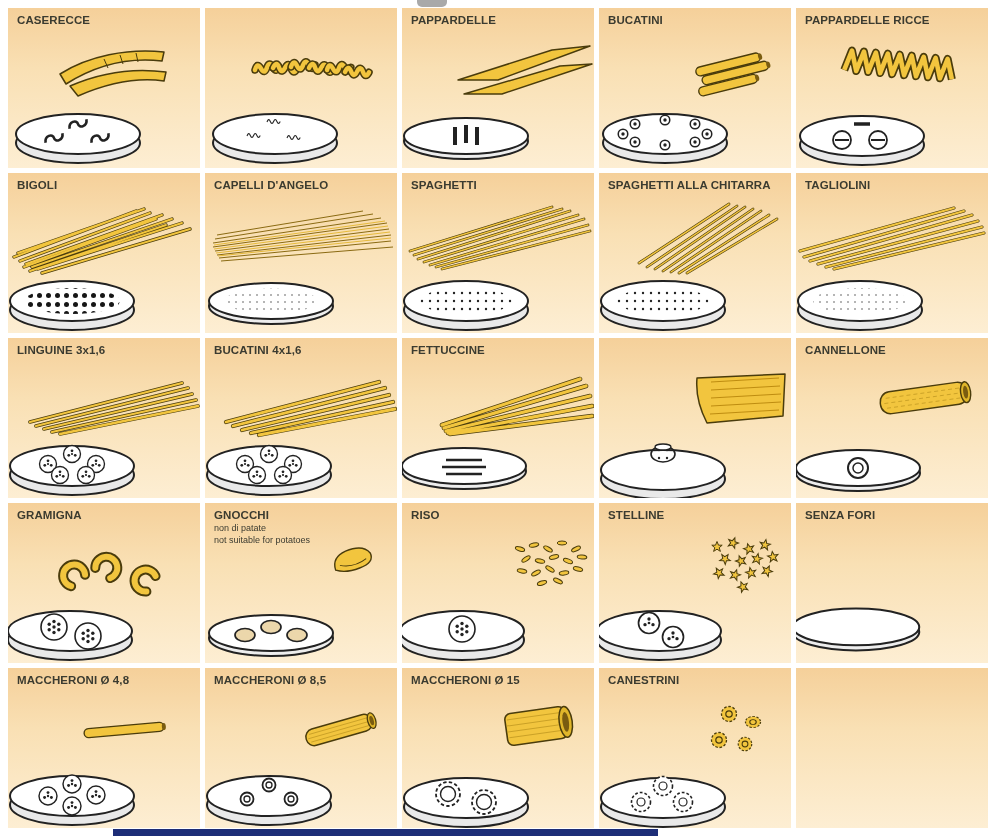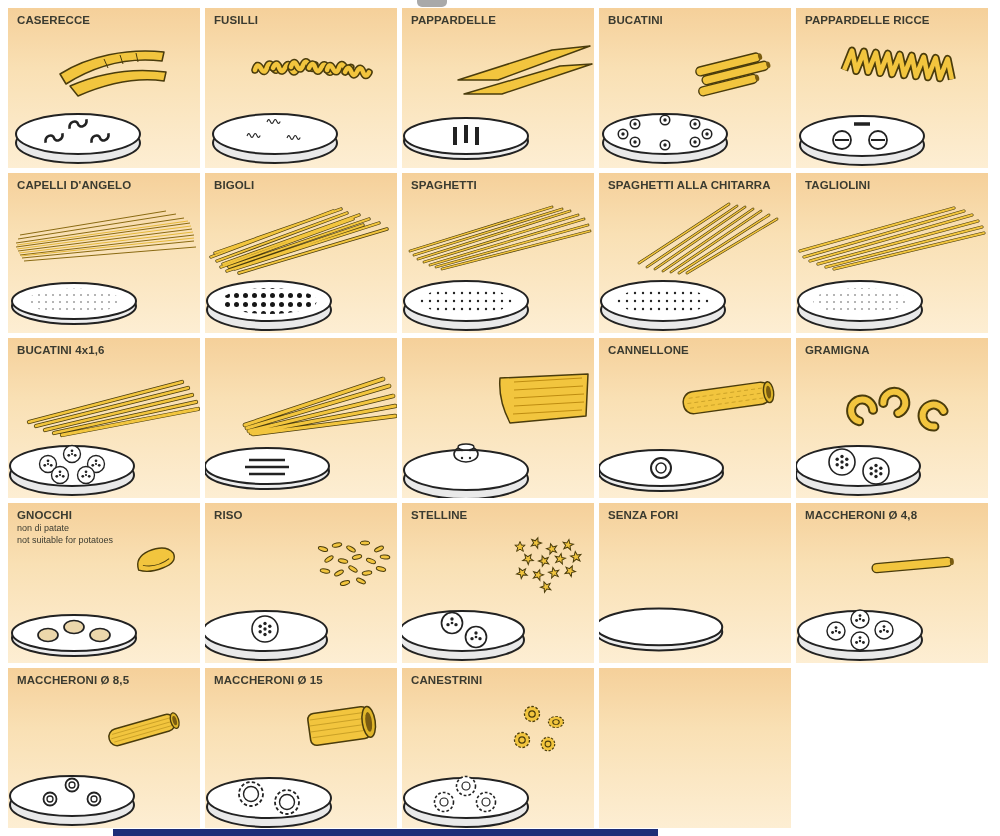--- a/index.html
+++ b/index.html
@@ -88,21 +88,20 @@
         </g>
         <g fill="#f2c53e" stroke="#4a3c0c" stroke-width="1.5" stroke-linejoin="round">
           <path d="M52,38 C80,20 120,12 156,16 L154,25 C120,21 88,29 58,48 Z"></path>
           <path d="M62,50 C94,36 128,32 158,36 L156,45 C128,41 100,47 70,60 Z"></path>
         </g>
         <path d="M96,23 L100,32 M112,19 L115,28 M128,17 L130,26" stroke="#4a3c0c" stroke-width="1" fill="none"></path>
       </svg>
     </div>
 
     <div class="cell">
-      <div class="label">FUSILLI</div>
       <svg class="illus" viewBox="0 0 192 132">
         <use href="#die" transform="translate(70,100)"></use>
         <g stroke="#222" stroke-width="2" fill="none">
           <use href="#fuspath" transform="translate(62,86) scale(0.55)"></use>
           <use href="#fuspath" transform="translate(42,100) scale(0.55)"></use>
           <use href="#fuspath" transform="translate(82,102) scale(0.55)"></use>
         </g>
         <use href="#fus" transform="translate(50,34) rotate(-6)"></use>
         <use href="#fus" transform="translate(68,32) rotate(4)"></use>
         <use href="#fus" transform="translate(86,31) rotate(-3)"></use>
@@ -162,43 +161,43 @@
         <use href="#die" transform="translate(66,102)"></use>
         <path d="M58,88 L74,88" stroke="#222" stroke-width="3.5"></path>
         <circle cx="46" cy="104" r="9" fill="#fff" stroke="#222" stroke-width="1.8"></circle>
         <path d="M39,104 L53,104" stroke="#222" stroke-width="2"></path>
         <circle cx="82" cy="104" r="9" fill="#fff" stroke="#222" stroke-width="1.8"></circle>
         <path d="M75,104 L89,104" stroke="#222" stroke-width="2"></path>
       </svg>
     </div>
 
     <div class="cell">
+      <div class="label">BIGOLI</div>
+      <svg class="illus" viewBox="0 0 192 132">
+        <defs>
+            <path id="stBig" d="M6,56 L128,10 M12,60 L142,12 M18,63 L154,14 M24,66 L164,18 M30,68 L174,22 M10,52 L136,8 M22,70 L158,24 M34,72 L182,28 M16,66 L148,18" fill="none"></path>
+          </defs>
+        <use href="#stBig" stroke="#4a3c0c" stroke-width="3.4" stroke-linecap="round"></use>
+        <use href="#stBig" stroke="#f2c53e" stroke-width="1.9" stroke-linecap="round"></use>
+        <use href="#die" transform="translate(64,102)"></use>
+        <ellipse cx="64" cy="100" rx="48" ry="13" fill="url(#dotsBig)"></ellipse>
+      </svg>
+    </div>
+
+    <div class="cell">
       <div class="label">CAPELLI D'ANGELO</div>
       <svg class="illus" viewBox="0 0 192 132">
         <path d="M8,46 L182,22 M10,50 L184,28 M12,54 L186,34 M8,42 L176,17 M14,57 L186,40 M10,38 L168,13 M16,60 L188,46 M12,34 L158,10" stroke="#8a6a12" stroke-width="1" fill="none"></path>
         <path d="M9,48 L183,25 M11,52 L185,31 M9,44 L180,20 M13,55 L186,37" stroke="#e3b42c" stroke-width="0.9" fill="none"></path>
         <use href="#dieThin" transform="translate(66,102)"></use>
         <ellipse cx="66" cy="100" rx="47" ry="12.5" fill="url(#dotsTiny)"></ellipse>
       </svg>
     </div>
 
     <div class="cell">
-      <div class="label">BIGOLI</div>
-      <svg class="illus" viewBox="0 0 192 132">
-        <defs>
-            <path id="stBig" d="M6,56 L128,10 M12,60 L142,12 M18,63 L154,14 M24,66 L164,18 M30,68 L174,22 M10,52 L136,8 M22,70 L158,24 M34,72 L182,28 M16,66 L148,18" fill="none"></path>
-          </defs>
-        <use href="#stBig" stroke="#4a3c0c" stroke-width="3.4" stroke-linecap="round"></use>
-        <use href="#stBig" stroke="#f2c53e" stroke-width="1.9" stroke-linecap="round"></use>
-        <use href="#die" transform="translate(64,102)"></use>
-        <ellipse cx="64" cy="100" rx="48" ry="13" fill="url(#dotsBig)"></ellipse>
-      </svg>
-    </div>
-
-    <div class="cell">
       <div class="label">SPAGHETTI</div>
       <svg class="illus" viewBox="0 0 192 132">
         <defs>
             <path id="stSp" d="M16,58 L168,10 M22,61 L176,14 M28,64 L182,18 M12,54 L160,8 M34,66 L186,24 M8,50 L150,6 M40,68 L188,30" fill="none"></path>
           </defs>
         <use href="#stSp" stroke="#4a3c0c" stroke-width="2.7" stroke-linecap="round"></use>
         <use href="#stSp" stroke="#f2c53e" stroke-width="1.5" stroke-linecap="round"></use>
         <use href="#die" transform="translate(64,102)"></use>
         <ellipse cx="64" cy="100" rx="47" ry="13" fill="url(#dotsSm)"></ellipse>
       </svg>
@@ -223,39 +222,56 @@
         <defs>
             <path id="stTg" d="M14,60 L176,14 M22,63 L182,20 M30,66 L186,26 M8,56 L168,10 M38,68 L188,32 M4,50 L158,7" fill="none"></path>
           </defs>
         <use href="#stTg" stroke="#4a3c0c" stroke-width="3.1" stroke-linecap="round"></use>
         <use href="#stTg" stroke="#f2c53e" stroke-width="1.9" stroke-linecap="round"></use>
         <use href="#die" transform="translate(64,102)"></use>
         <ellipse cx="64" cy="100" rx="47" ry="13" fill="url(#dotsTiny)"></ellipse>
       </svg>
     </div>
 
-
-    <div class="cell">
-      <div class="label">BUCATINI 4x1,6</div>
-      <svg class="illus" viewBox="0 0 192 132">
-        <defs>
-            <path id="stL2" d="M28,60 L180,22 M37,64 L184,29 M46,67 L188,36 M21,56 L174,16 M54,69 L190,43" fill="none"></path>
-          </defs>
-        <use href="#stL2" stroke="#4a3c0c" stroke-width="4.2" stroke-linecap="round"></use>
-        <use href="#stL2" stroke="#f2c53e" stroke-width="2.8" stroke-linecap="round"></use>
+    <div class="cell">
+      <div class="label">LINGUINE 3x1,6</div>
+      <svg class="illus" viewBox="0 0 192 132">
+        <defs>
+            <path id="stL1" d="M28,60 L180,22 M36,63 L184,28 M44,66 L188,34 M22,56 L174,17 M52,68 L190,40" fill="none"></path>
+          </defs>
+        <use href="#stL1" stroke="#4a3c0c" stroke-width="3.6" stroke-linecap="round"></use>
+        <use href="#stL1" stroke="#f2c53e" stroke-width="2.3" stroke-linecap="round"></use>
         <use href="#die" transform="translate(64,102)"></use>
         <use href="#cluster" transform="translate(64,88) scale(0.85)"></use>
         <use href="#cluster" transform="translate(40,98) scale(0.85)"></use>
         <use href="#cluster" transform="translate(88,98) scale(0.85)"></use>
         <use href="#cluster" transform="translate(52,109) scale(0.85)"></use>
         <use href="#cluster" transform="translate(78,109) scale(0.85)"></use>
       </svg>
     </div>
 
     <div class="cell">
+      <div class="label">BUCATINI 4x1,6</div>
+      <svg class="illus" viewBox="0 0 192 132">
+        <defs>
+            <path id="stL2" d="M28,60 L180,22 M37,64 L184,29 M46,67 L188,36 M21,56 L174,16 M54,69 L190,43" fill="none"></path>
+          </defs>
+        <use href="#stL2" stroke="#4a3c0c" stroke-width="4.2" stroke-linecap="round"></use>
+        <use href="#stL2" stroke="#f2c53e" stroke-width="2.8" stroke-linecap="round"></use>
+        <use href="#die" transform="translate(64,102)"></use>
+        <use href="#cluster" transform="translate(64,88) scale(0.85)"></use>
+        <use href="#cluster" transform="translate(40,98) scale(0.85)"></use>
+        <use href="#cluster" transform="translate(88,98) scale(0.85)"></use>
+        <use href="#cluster" transform="translate(52,109) scale(0.85)"></use>
+        <use href="#cluster" transform="translate(78,109) scale(0.85)"></use>
+      </svg>
+    </div>
+
+    <div class="cell">
+      <div class="label">FETTUCCINE</div>
       <svg class="illus" viewBox="0 0 192 132">
         <defs>
             <path id="stFt" d="M42,62 L184,20 M44,65 L188,30 M46,67 L190,40 M40,59 L178,13 M48,68 L190,50" fill="none"></path>
           </defs>
         <use href="#stFt" stroke="#4a3c0c" stroke-width="4.6" stroke-linecap="round"></use>
         <use href="#stFt" stroke="#f2c53e" stroke-width="3.2" stroke-linecap="round"></use>
         <use href="#dieThin" transform="translate(62,102)"></use>
         <path d="M44,94 L80,94 M40,101 L84,101 M44,108 L80,108" stroke="#222" stroke-width="2.6" fill="none"></path>
       </svg>
     </div>

